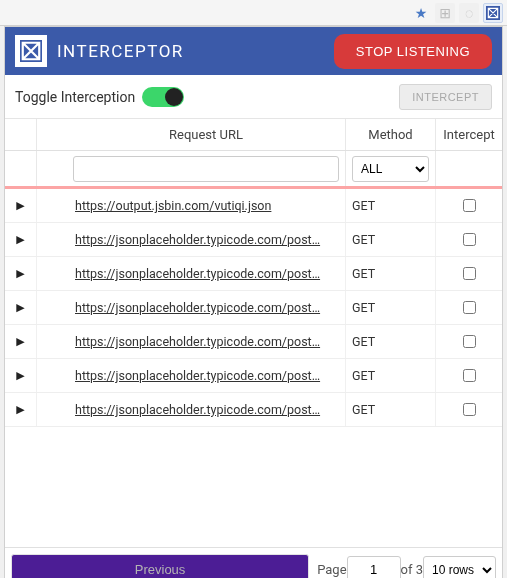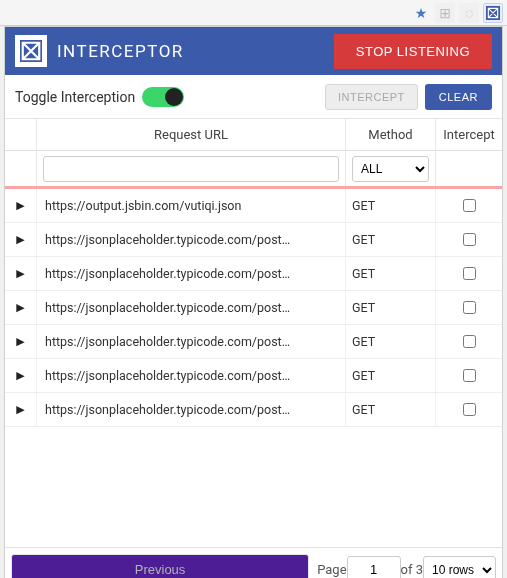--- a/index.html
+++ b/index.html
@@ -63,21 +63,21 @@
     flex: 1;
   }
   .stop-btn {
     background: #d73a3a;
     color: #fff;
     border: none;
     padding: 10px 22px;
     font-size: 13px;
     letter-spacing: 0.5px;
     font-weight: 500;
-    border-radius: 0;
+    border-radius: 10px;
     cursor: pointer;
   }
 
   .toolbar {
     height: 44px;
     display: flex;
     align-items: center;
     padding: 0 10px;
     gap: 7px;
     border-bottom: 1px solid #e5e5e5;
@@ -125,21 +125,21 @@
   }
   .th {
     padding: 8px 6px;
     font-size: 13px;
     color: #444;
     text-align: center;
     border-right: 1px solid #e8e8e8;
   }
   .th:last-child { border-right: none; }
   .col-expand { width: 32px; flex-shrink: 0; }
-  .col-url { flex: 1; min-width: 0; }
+  .col-url { flex: 1; min-width: 0; margin-left: 30px; }
   .col-method { width: 90px; flex-shrink: 0; }
   .col-intercept { width: 66px; flex-shrink: 0; }
 
   .filter-row {
     display: flex;
     border-bottom: 3px solid #fca5a5;
     height: 38px;
     align-items: center;
   }
   .filter-row .col-expand { height: 100%; border-right: 1px solid #e8e8e8; }
@@ -192,20 +192,21 @@
   }
   .cell:last-child { border-right: none; }
   .cell.col-expand { justify-content: center; cursor: pointer; }
   .cell.col-url {
     overflow: hidden;
     white-space: nowrap;
     text-overflow: ellipsis;
     display: block;
     line-height: 34px;
     padding: 0 8px;
+    text-decoration: underline;
   }
   .cell.col-intercept { justify-content: center; }
   .row-checkbox { width: 13px; height: 13px; }
   .expand-triangle { font-size: 11px; color: #222; }
 
   .pager {
     height: 44px;
     border-top: 1px solid #e0e0e0;
     display: flex;
     align-items: center;
@@ -273,21 +274,20 @@
     <button class="stop-btn">STOP LISTENING</button>
   </div>
 
   <div class="toolbar">
     <span class="toggle-label">Toggle Interception</span>
     <div class="toggle">
       <div class="toggle-knob"></div>
     </div>
     <div class="toolbar-spacer"></div>
     <button class="intercept-btn" disabled="">INTERCEPT</button>
-    <button class="clear-btn">CLEAR</button>
   </div>
 
   <div class="table-wrap">
     <div class="thead">
       <div class="th col-expand"></div>
       <div class="th col-url">Request URL</div>
       <div class="th col-method">Method</div>
       <div class="th col-intercept">Intercept</div>
     </div>
 

